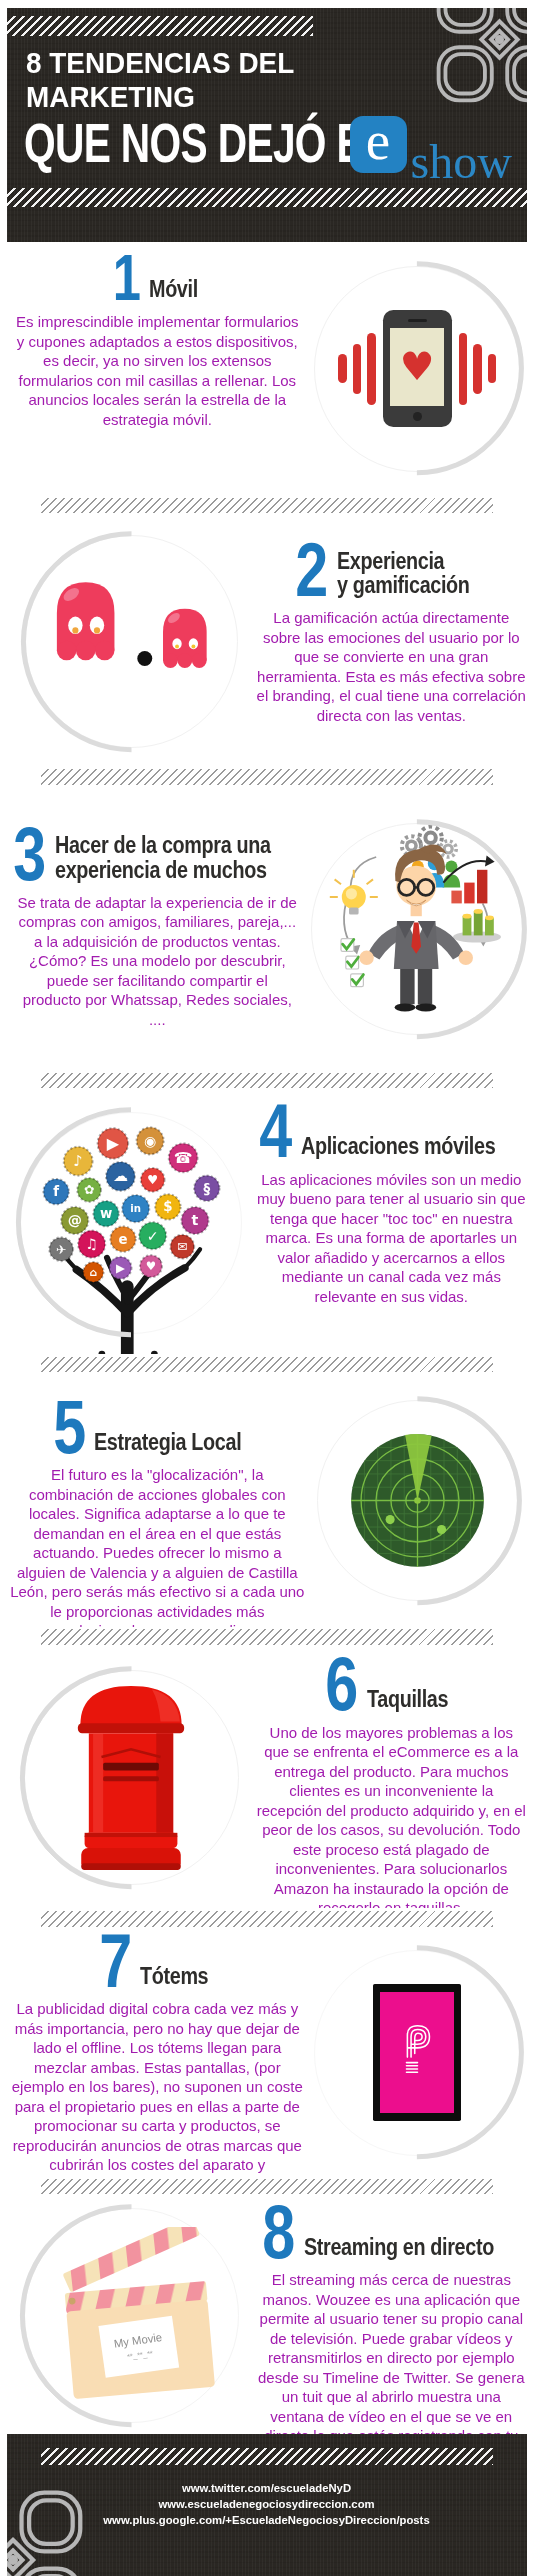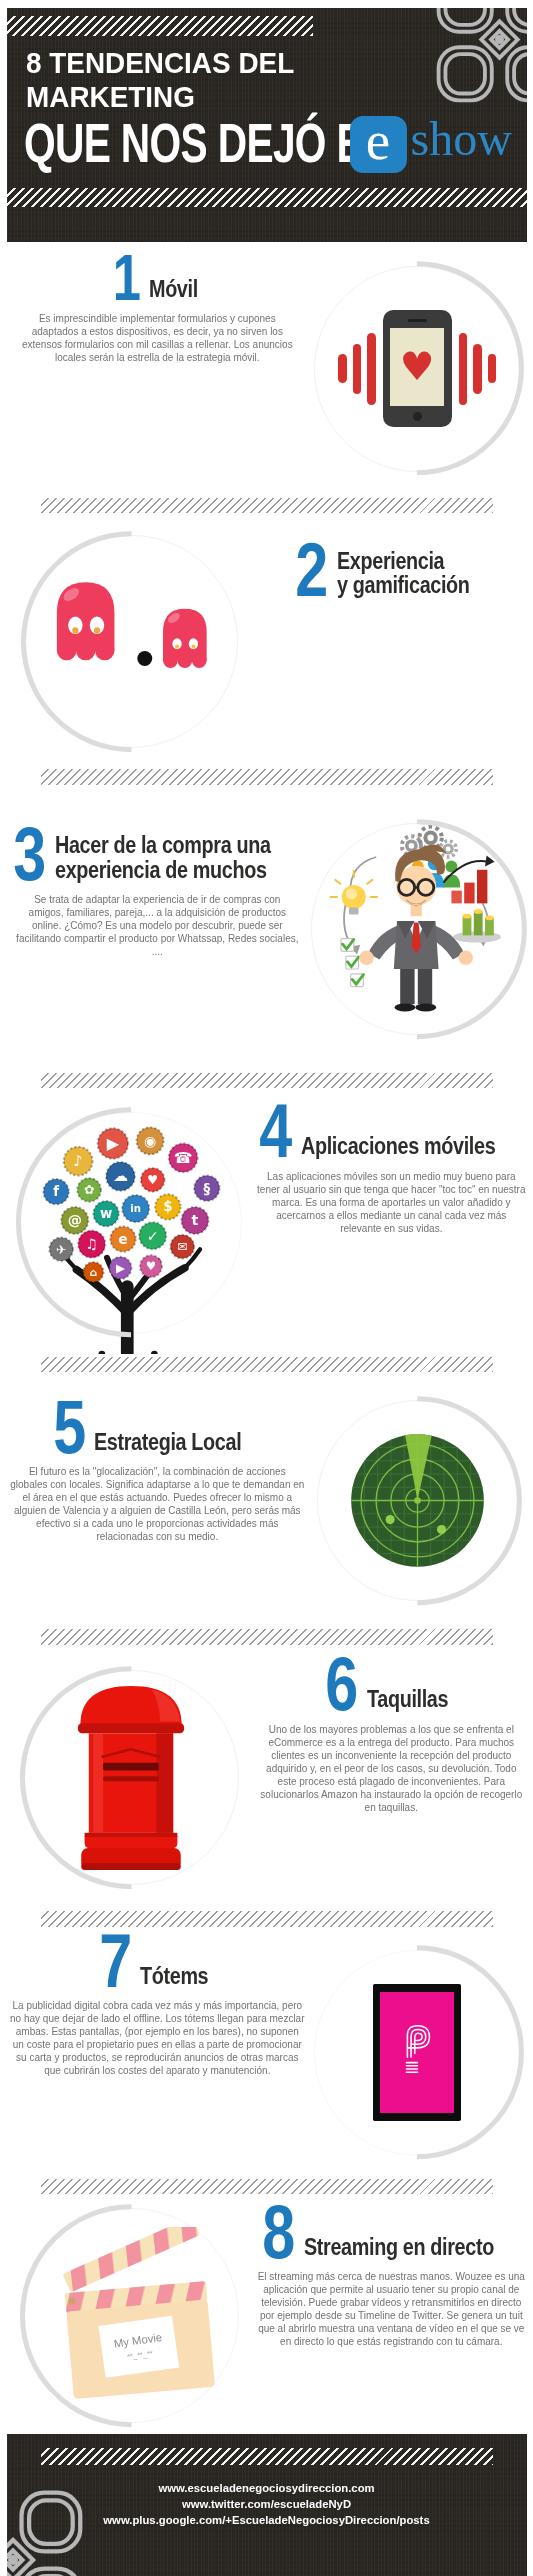--- a/index.html
+++ b/index.html
@@ -16,41 +16,41 @@
 
   .header{height:234px;}
   .header-hatch-top{position:absolute;top:7.7px;left:0;width:306px;height:20px;}
   .h-title{position:absolute;left:19px;color:#fff;font-weight:bold;font-size:30px;line-height:1.05;
            transform:scaleX(0.93);transform-origin:left top;white-space:nowrap;}
   .h-title1{top:39px;} .h-title2{top:73px;}
   .h-big{position:absolute;left:17px;top:108px;color:#fff;font-weight:bold;font-size:55px;line-height:1;
          transform:scaleX(0.74);transform-origin:left top;letter-spacing:-0.9px;white-space:nowrap;}
   .logo-e{position:absolute;left:343px;top:108px;width:57px;height:57px;background:#2382c3;border-radius:13px;
           color:#fff;font-family:"Liberation Serif",serif;font-size:55px;line-height:50px;text-align:center;}
-  .logo-show{position:absolute;left:404px;top:107px;color:#2b87c5;font-family:"Liberation Serif",serif;
+  .logo-show{position:absolute;left:404px;top:130px;color:#2b87c5;font-family:"Liberation Serif",serif;
              font-size:48px;line-height:1;}
   .header-band{position:absolute;top:180px;left:0;right:0;height:19px;}
   .ornament{position:absolute;}
   .ornament-header{left:411px;top:-50px;}
 
   
   .sec{display:flex;overflow:hidden;}
   .col{box-sizing:border-box;}
   .col-text{width:58%;display:flex;flex-direction:column;align-items:center;}
   .col-img{width:42%;display:flex;align-items:center;justify-content:center;position:relative;}
   .sec.img-left .col-text{width:52%;} .sec.img-left .col-img{width:48%;}
 
   .heading{display:flex;align-items:flex-end;justify-content:center;gap:6px;}
   .num{font-weight:bold;color:#1e79bd;font-size:76px;line-height:0.74;letter-spacing:-2.6px;
        transform:scaleX(0.78);transform-origin:center bottom;}
   .sec-1 .num{font-size:65px;}
   .titlebox{display:flex;flex-direction:column;padding-bottom:0.9px;
             transform:scaleX(0.86);transform-origin:left bottom;}
   .titlebox span{font-weight:bold;color:#2e2d2b;font-size:23px;line-height:1.05;letter-spacing:-0.4px;white-space:nowrap;}
-  .body-text{font-size:10px;color:#737373;text-align:center;line-height:1.3;margin:10.3px 0 0 0;}
+  .body-text{font-size:15px;color:#a21caf;text-align:center;line-height:1.3;margin:10.3px 0 0 0;}
 
   
   .circle-frame{position:relative;border-radius:50%;background:#fff;border:1.7px solid #f1f1f1;
                 display:flex;align-items:center;justify-content:center;}
   .arc{position:absolute;inset:-5.2px;border-radius:50%;border:5.2px solid #dcdcdc;transform:rotate(-45deg);}
   .arc-right{border-color:transparent #dcdcdc #dcdcdc transparent;}
   .arc-left{border-color:#dcdcdc transparent transparent #dcdcdc;}
 
   
   .divider{height:15.5px;margin:2.6px 34px;}
@@ -182,35 +182,36 @@
       </div>
     </div>
     <div class="col col-text" style="padding-top:26px">
       <div class="heading">
         <span class="num">2</span>
         <div class="titlebox">
           <span>Experiencia</span>
           <span>y gamificación</span>
         </div>
       </div>
+      <p class="body-text" style="max-width:270px">La gamificación actúa directamente sobre las emociones del usuario por lo que se convierte en una gran herramienta. Esta es más efectiva sobre el branding, el cual tiene una correlación directa con las ventas.</p>
     </div>
   </section>
 
   <div class="divider hatch-gray"></div>
 
   <section class="sec" style="height:283px">
     <div class="col col-text" style="padding-top:39px">
       <div class="heading">
         <span class="num">3</span>
         <div class="titlebox">
           <span>Hacer de la compra una</span>
           <span>experiencia de muchos</span>
         </div>
       </div>
-      <p class="body-text" style="max-width:283px">Se trata de adaptar la experiencia de ir de compras con amigos, familiares, pareja,... a la adquisición de productos online. ¿Cómo? Es una modelo por descubrir, puede ser facilitando compartir el producto por Whatssap, Redes sociales, ....</p>
+      <p class="body-text" style="max-width:283px">Se trata de adaptar la experiencia de ir de compras con amigos, familiares, pareja,... a la adquisición de productos ventas. ¿Cómo? Es una modelo por descubrir, puede ser facilitando compartir el producto por Whatssap, Redes sociales, ....</p>
     </div>
     <div class="col col-img">
       <div class="circle-frame" style="width:210px;height:210px">
         <span class="arc arc-right"></span>
         <svg width="204" height="208" viewBox="0 0 250 260">
           <g fill="none" stroke="#9c9c9c" stroke-width="2.2">
             <path d="M74,40 Q40,50 42,84"></path>
               <path d="M36,98 Q28,134 48,158"></path>
               <path d="M207,98 Q220,122 207,144"></path>
           </g>
@@ -538,20 +539,20 @@
         <rect x="24" y="104" width="62" height="62" rx="24"></rect>
         <rect x="32" y="112" width="46" height="46" rx="18"></rect>
         <rect x="104" y="104" width="62" height="62" rx="24"></rect>
         <rect x="112" y="112" width="46" height="46" rx="18"></rect>
         <rect x="80" y="80" width="30" height="30" transform="rotate(45 95 95)"></rect>
         <rect x="88" y="88" width="14" height="14" transform="rotate(45 95 95)"></rect>
         <circle cx="95" cy="95" r="3" fill="#b7b7b7"></circle>
       </g>
     </svg>
     <div class="footer-links">
+      <a class="footer-link">www.twitter.com/escueladeNyD</a>
       <a class="footer-link">www.escueladenegociosydireccion.com</a>
-      <a class="footer-link">www.twitter.com/escueladeNyD</a>
       <a class="footer-link">www.plus.google.com/+EscueladeNegociosyDireccion/posts</a>
     </div>
   </footer>
 
 </div>
 
 
 </body></html>

